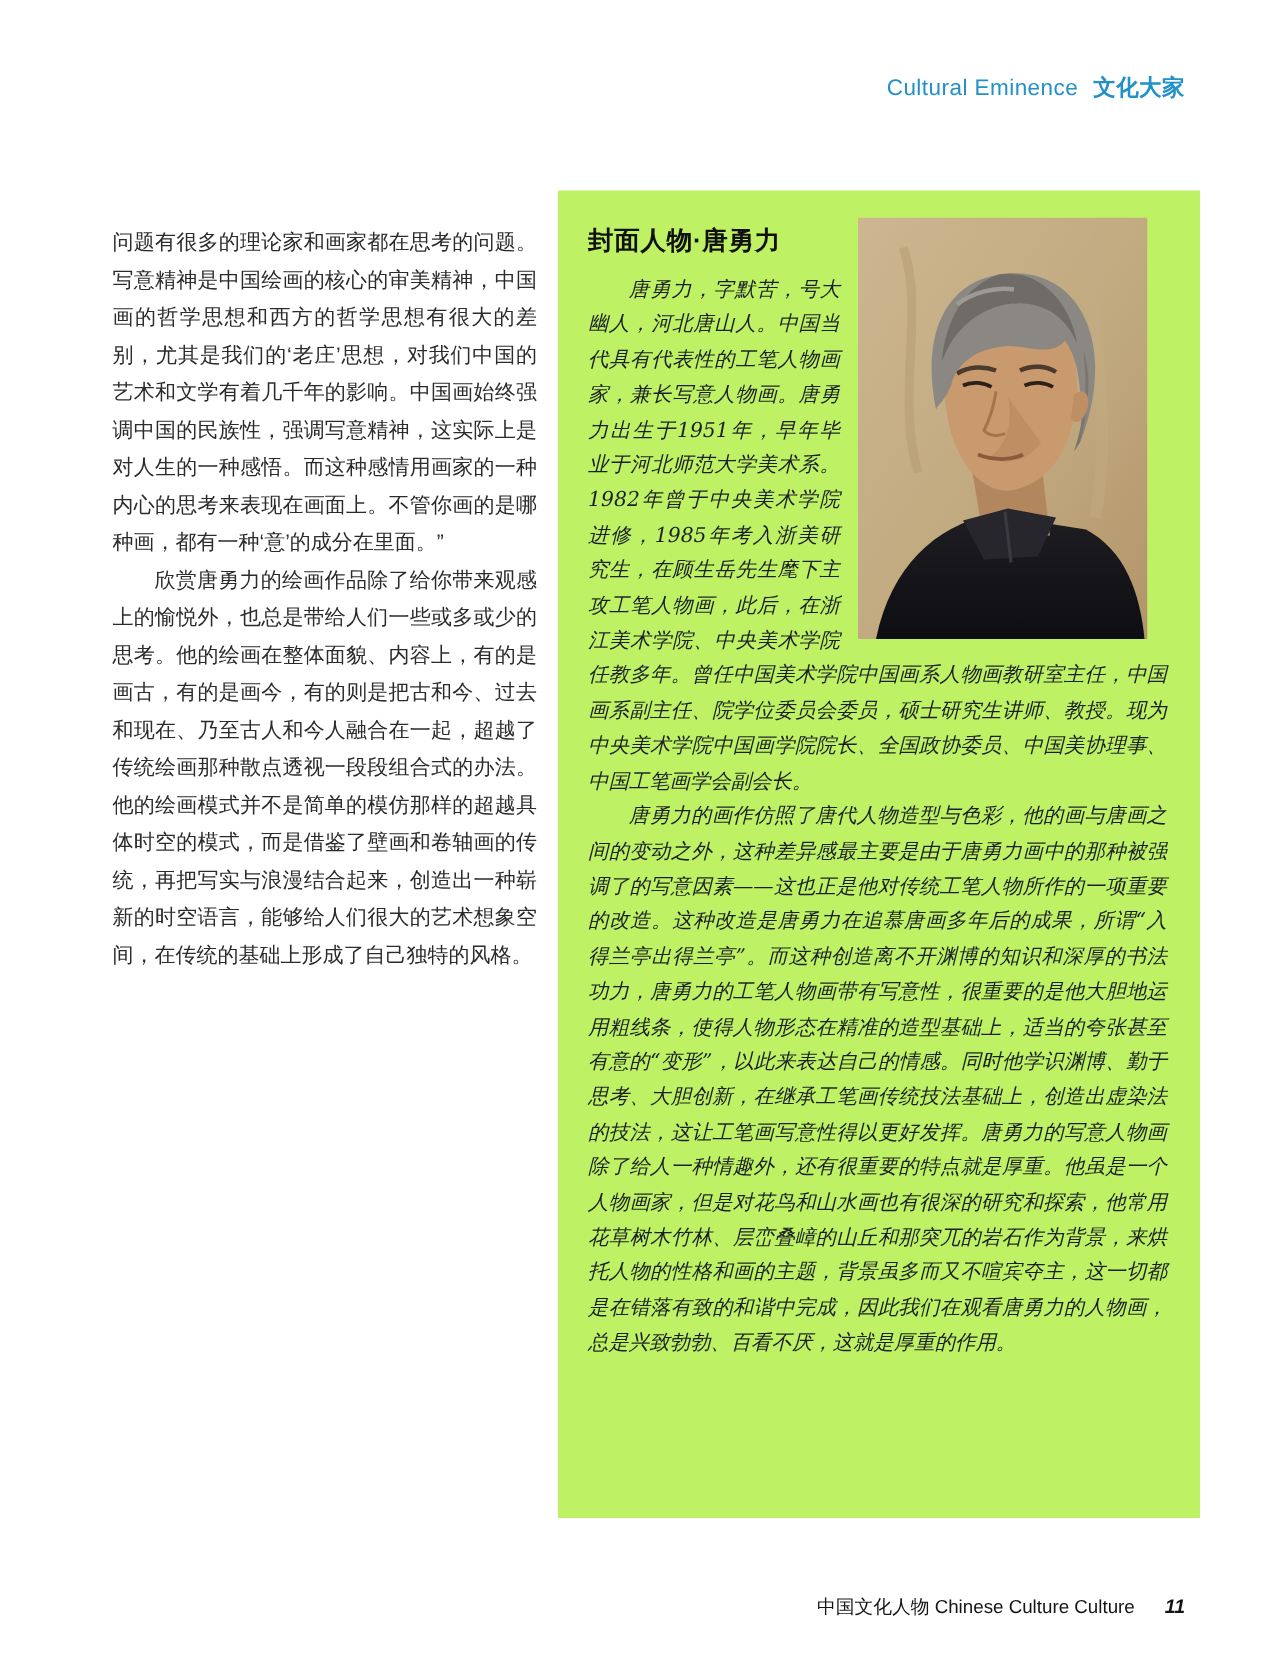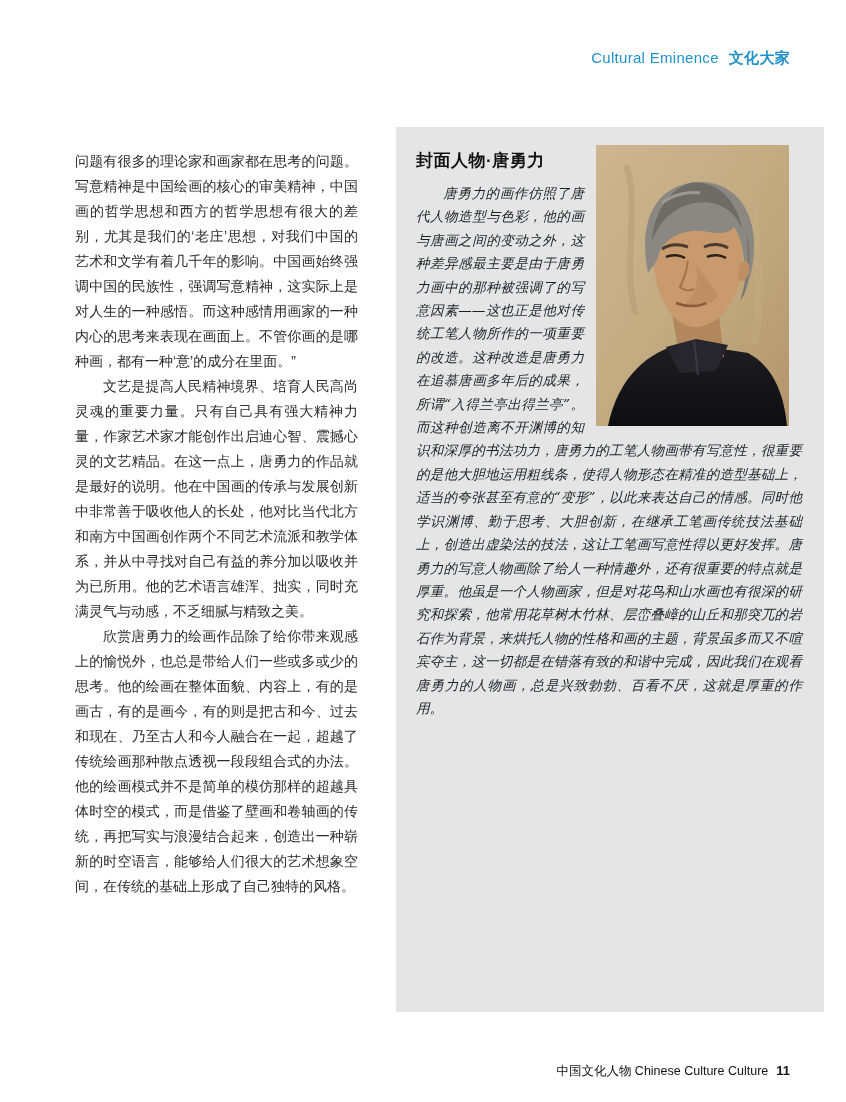--- a/index.html
+++ b/index.html
@@ -23,23 +23,22 @@
     position: absolute; left: 75px; top: 121px; width: 283px;
     font-size: 14px; line-height: 25px; color: #2b2b2b;
     text-align: justify;
   }
   .article p { text-indent: 2em; }
   .article p.no-indent { text-indent: 0; margin-top: 28px; }
   
   .panel {
     position: absolute; left: 372px; top: 127px;
     width: 428px; height: 885px;
-    background: #e5e5e5;
+    background: #bef264;
     padding: 18px 22px 20px 20px;
-    margin-left: 24px;
   }
   .portrait {
     float: right;
     width: 193px; height: 281px;
     margin: 0 13px 10px 12px;
     display: block;
   }
   .panel h2 {
     font-size: 17px; font-weight: bold; color: #111;
     margin: 4px 0 10px 0; letter-spacing: 0.5px;
@@ -50,34 +49,33 @@
     font-style: italic;
     font-size: 13.6px; line-height: 23.4px; color: #1c2026;
     text-align: justify;
   }
   .panel .bio p { text-indent: 2em; }
   
   .footer {
     position: absolute; right: 56px; top: 1063px;
     font-size: 12.5px; color: #141414;
   }
-  .footer .pagenum { font-weight: bold; font-size: 13px; margin-left: 8px; }
+  .footer .pagenum { font-weight: bold; font-size: 13px; margin-left: 20px; font-style: italic; }
 </style>
 </head>
 <body>
 
 <div class="page">
 
   <div class="header">
     <span class="en">Cultural Eminence</span><span class="cn">文化大家</span>
   </div>
 
   <div class="article">
     <p class="no-indent">问题有很多的理论家和画家都在思考的问题。写意精神是中国绘画的核心的审美精神，中国画的哲学思想和西方的哲学思想有很大的差别，尤其是我们的‘老庄’思想，对我们中国的艺术和文学有着几千年的影响。中国画始终强调中国的民族性，强调写意精神，这实际上是对人生的一种感悟。而这种感情用画家的一种内心的思考来表现在画面上。不管你画的是哪种画，都有一种‘意’的成分在里面。”</p>
-    <p>文艺是提高人民精神境界、培育人民高尚灵魂的重要力量。只有自己具有强大精神力量，作家艺术家才能创作出启迪心智、震撼心灵的文艺精品。在这一点上，唐勇力的作品就是最好的说明。他在中国画的传承与发展创新中非常善于吸收他人的长处，他对比当代北方和南方中国画创作两个不同艺术流派和教学体系，并从中寻找对自己有益的养分加以吸收并为已所用。他的艺术语言雄浑、拙实，同时充满灵气与动感，不乏细腻与精致之美。</p>
     <p>欣赏唐勇力的绘画作品除了给你带来观感上的愉悦外，也总是带给人们一些或多或少的思考。他的绘画在整体面貌、内容上，有的是画古，有的是画今，有的则是把古和今、过去和现在、乃至古人和今人融合在一起，超越了传统绘画那种散点透视一段段组合式的办法。他的绘画模式并不是简单的模仿那样的超越具体时空的模式，而是借鉴了壁画和卷轴画的传统，再把写实与浪漫结合起来，创造出一种崭新的时空语言，能够给人们很大的艺术想象空间，在传统的基础上形成了自己独特的风格。</p>
 
   </div>
 
   <div class="panel">
     <svg class="portrait" viewBox="0 0 193 281" width="193" height="281" xmlns="http://www.w3.org/2000/svg">
       <defs>
         <linearGradient id="bg" x1="0" y1="0" x2="1" y2="1">
           <stop offset="0" stop-color="#cdb690"></stop>
           <stop offset="0.6" stop-color="#c0a87e"></stop>
@@ -114,20 +112,21 @@
 
       <path d="M52 128 C42 78 58 44 94 38 C130 32 156 56 158 96 C159 120 152 140 148 150 C150 120 148 96 138 82 C128 94 112 84 96 86 C80 88 66 96 62 112 C58 122 54 124 52 128 Z" fill="#8b8782"></path>
       <path d="M94 38 C70 46 58 70 56 96 C64 74 80 62 98 58 C120 54 138 64 146 84 C142 58 122 34 94 38 Z" fill="#6f6b66"></path>
       <path d="M148 150 C154 128 156 104 150 88 C154 116 150 138 144 156 Z" fill="#7a766f"></path>
       <path d="M66 58 C76 50 92 46 104 48" stroke="#9d9994" stroke-width="3" fill="none"></path>
 
       <path d="M144 118 C152 112 156 120 152 130 C149 137 144 138 142 134" fill="#bd8f62"></path>
     </svg>
     <h2>封面人物·唐勇力</h2>
     <div class="bio">
+      <p>唐勇力，字默苦，号大幽人，河北唐山人。中国当代具有代表性的工笔人物画家，兼长写意人物画。唐勇力出生于1951年，早年毕业于河北师范大学美术系。1982年曾于中央美术学院进修，1985年考入浙美研究生，在顾生岳先生麾下主攻工笔人物画，此后，在浙江美术学院、中央美术学院任教多年。曾任中国美术学院中国画系人物画教研室主任，中国画系副主任、院学位委员会委员，硕士研究生讲师、教授。现为中央美术学院中国画学院院长、全国政协委员、中国美协理事、中国工笔画学会副会长。</p>
       <p>唐勇力的画作仿照了唐代人物造型与色彩，他的画与唐画之间的变动之外，这种差异感最主要是由于唐勇力画中的那种被强调了的写意因素——这也正是他对传统工笔人物所作的一项重要的改造。这种改造是唐勇力在追慕唐画多年后的成果，所谓“入得兰亭出得兰亭”。而这种创造离不开渊博的知识和深厚的书法功力，唐勇力的工笔人物画带有写意性，很重要的是他大胆地运用粗线条，使得人物形态在精准的造型基础上，适当的夸张甚至有意的“变形”，以此来表达自己的情感。同时他学识渊博、勤于思考、大胆创新，在继承工笔画传统技法基础上，创造出虚染法的技法，这让工笔画写意性得以更好发挥。唐勇力的写意人物画除了给人一种情趣外，还有很重要的特点就是厚重。他虽是一个人物画家，但是对花鸟和山水画也有很深的研究和探索，他常用花草树木竹林、层峦叠嶂的山丘和那突兀的岩石作为背景，来烘托人物的性格和画的主题，背景虽多而又不喧宾夺主，这一切都是在错落有致的和谐中完成，因此我们在观看唐勇力的人物画，总是兴致勃勃、百看不厌，这就是厚重的作用。</p>
     </div>
   </div>
 
   <div class="footer">
     <span>中国文化人物 Chinese Culture Culture</span><span class="pagenum">11</span>
   </div>
 
 </div>
 

